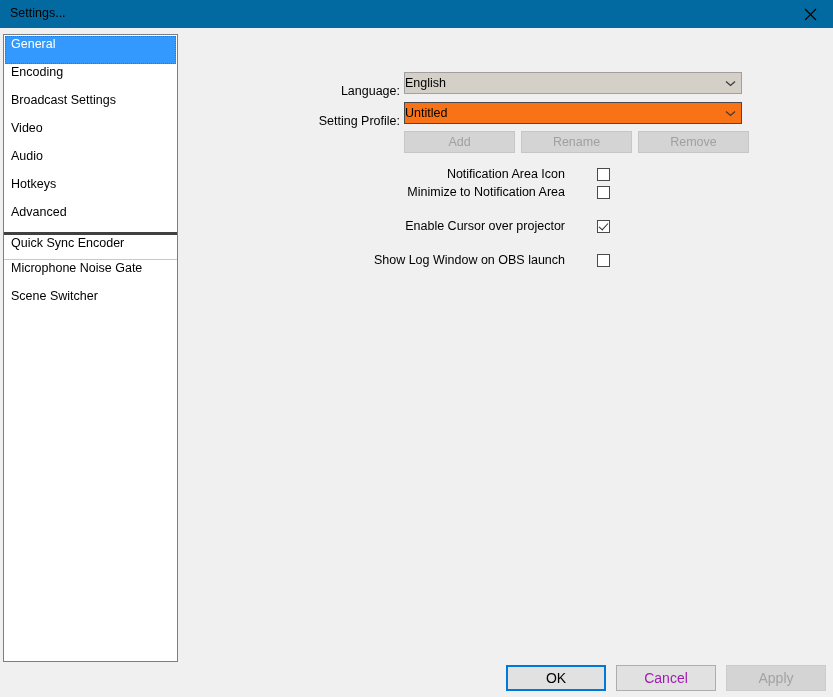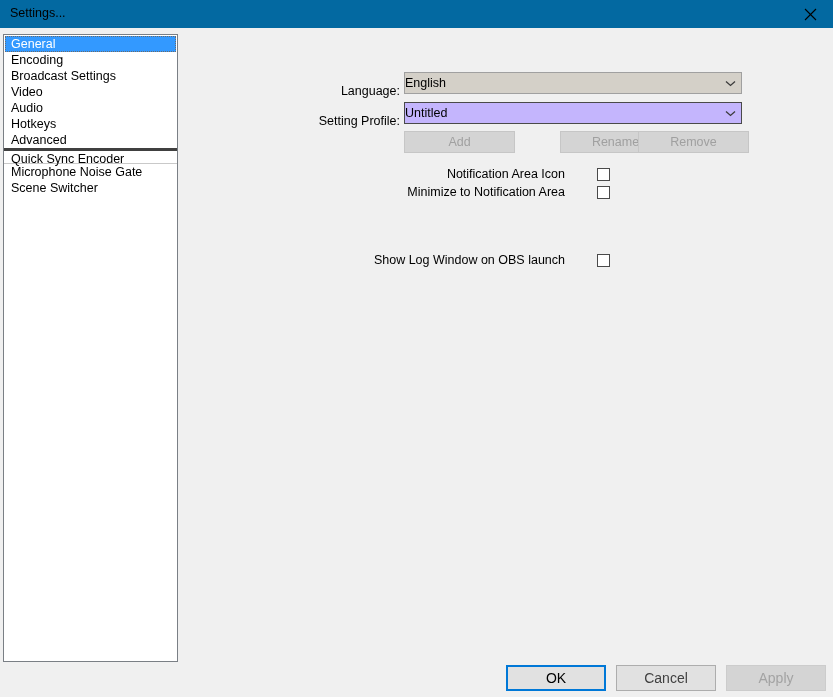--- a/index.html
+++ b/index.html
@@ -55,21 +55,21 @@
     top: 34px;
     width: 175px;
     height: 628px;
     background: #ffffff;
     border: 1px solid #7a7f85;
     box-sizing: border-box;
     overflow: hidden;
     padding-top: 1px;
   }
   .list-item {
-    height: 16px;
+    height: 28px;
     line-height: 16px;
     padding-left: 7px;
     font-size: 12.5px;
     color: #000000;
     white-space: nowrap;
     box-sizing: border-box;
     cursor: default;
   }
   .list-item.selected {
     background: #3399ff;
@@ -133,21 +133,21 @@
     left: 219px;
     top: 38px;
     width: 338px;
     background: #d4d0c8;
     border-color: #a0a0a0;
   }
   #profile-combo {
     left: 219px;
     top: 68px;
     width: 338px;
-    background: #c4b5fd;
+    background: #f97316;
     border-color: #4a4a4a;
   }
 
   
   .btn {
     position: absolute;
     height: 22px;
     box-sizing: border-box;
     display: flex;
     align-items: center;
@@ -158,21 +158,21 @@
     color: #000000;
     cursor: default;
     white-space: nowrap;
   }
   .btn.disabled {
     background: #d4d4d4;
     border-color: #c6c6c6;
     color: #a0a0a0;
   }
   #add-button    { left: 219px; top: 97px; width: 111px; }
-  #rename-button { left: 336px; top: 97px; width: 111px; margin-left: 39px; }
+  #rename-button { left: 336px; top: 97px; width: 111px; }
   #remove-button { left: 453px; top: 97px; width: 111px; }
 
   
   .check-row {
     position: absolute;
     display: flex;
     align-items: center;
     justify-content: flex-end;
     white-space: nowrap;
     cursor: default;
@@ -227,21 +227,21 @@
     background: #e1e1e1;
     border: 2px solid #0078d7;
     color: #000000;
   }
   #cancel-button {
     left: 616px;
     top: 665px;
     width: 100px;
     background: #e1e1e1;
     border: 1px solid #adadad;
-    color: #404040;
+    color: #a21caf;
   }
   #apply-button {
     left: 726px;
     top: 665px;
     width: 100px;
     background: #d4d4d4;
     border: 1px solid #cccccc;
     color: #a3a3a3;
   }
 </style>
@@ -300,20 +300,24 @@
   <div class="check-row" id="row-notification">
     <span class="check-label">Notification Area Icon</span>
     <span class="checkbox"></span>
   </div>
 
   <div class="check-row" id="row-minimize">
     <span class="check-label">Minimize to Notification Area</span>
     <span class="checkbox"></span>
   </div>
 
+  <div class="check-row" id="row-cursor">
+    <span class="check-label">Enable Cursor over projector</span>
+    <span class="checkbox checked"></span>
+  </div>
 
   <div class="check-row" id="row-logwindow">
     <span class="check-label">Show Log Window on OBS launch</span>
     <span class="checkbox"></span>
   </div>
 
 </div>
 
 <div class="dlg-btn" id="ok-button">OK</div>
 <div class="dlg-btn" id="cancel-button">Cancel</div>

